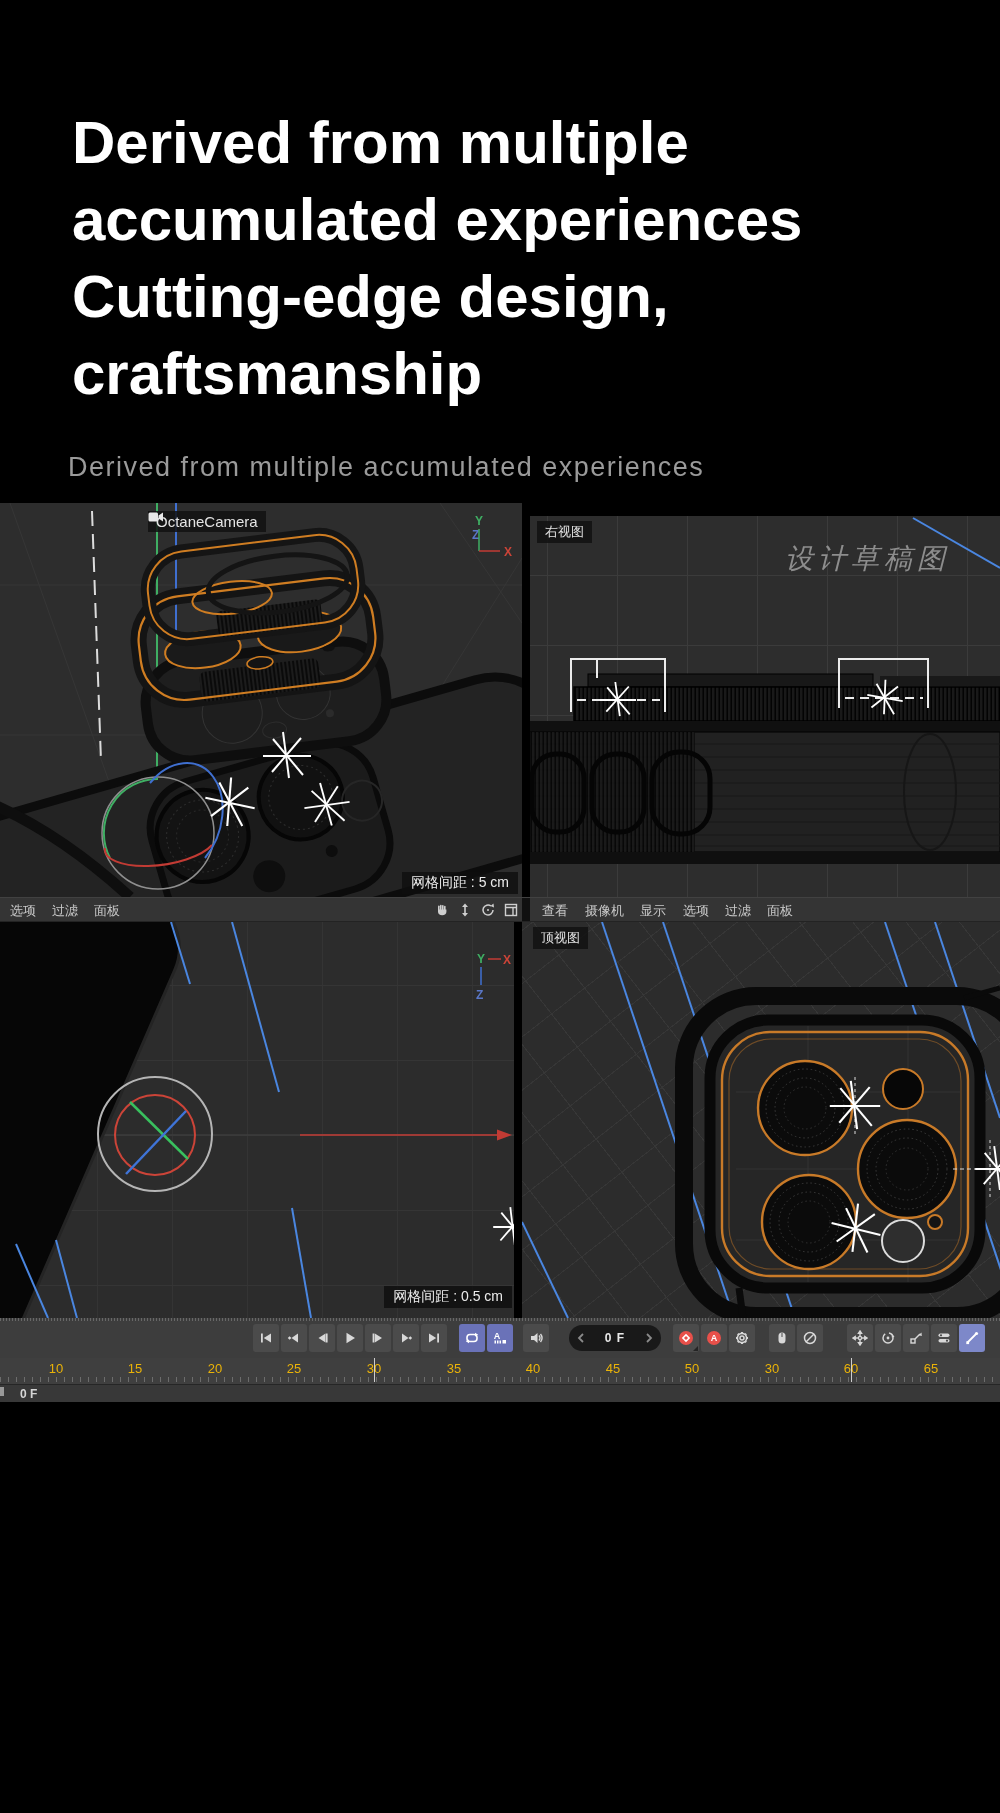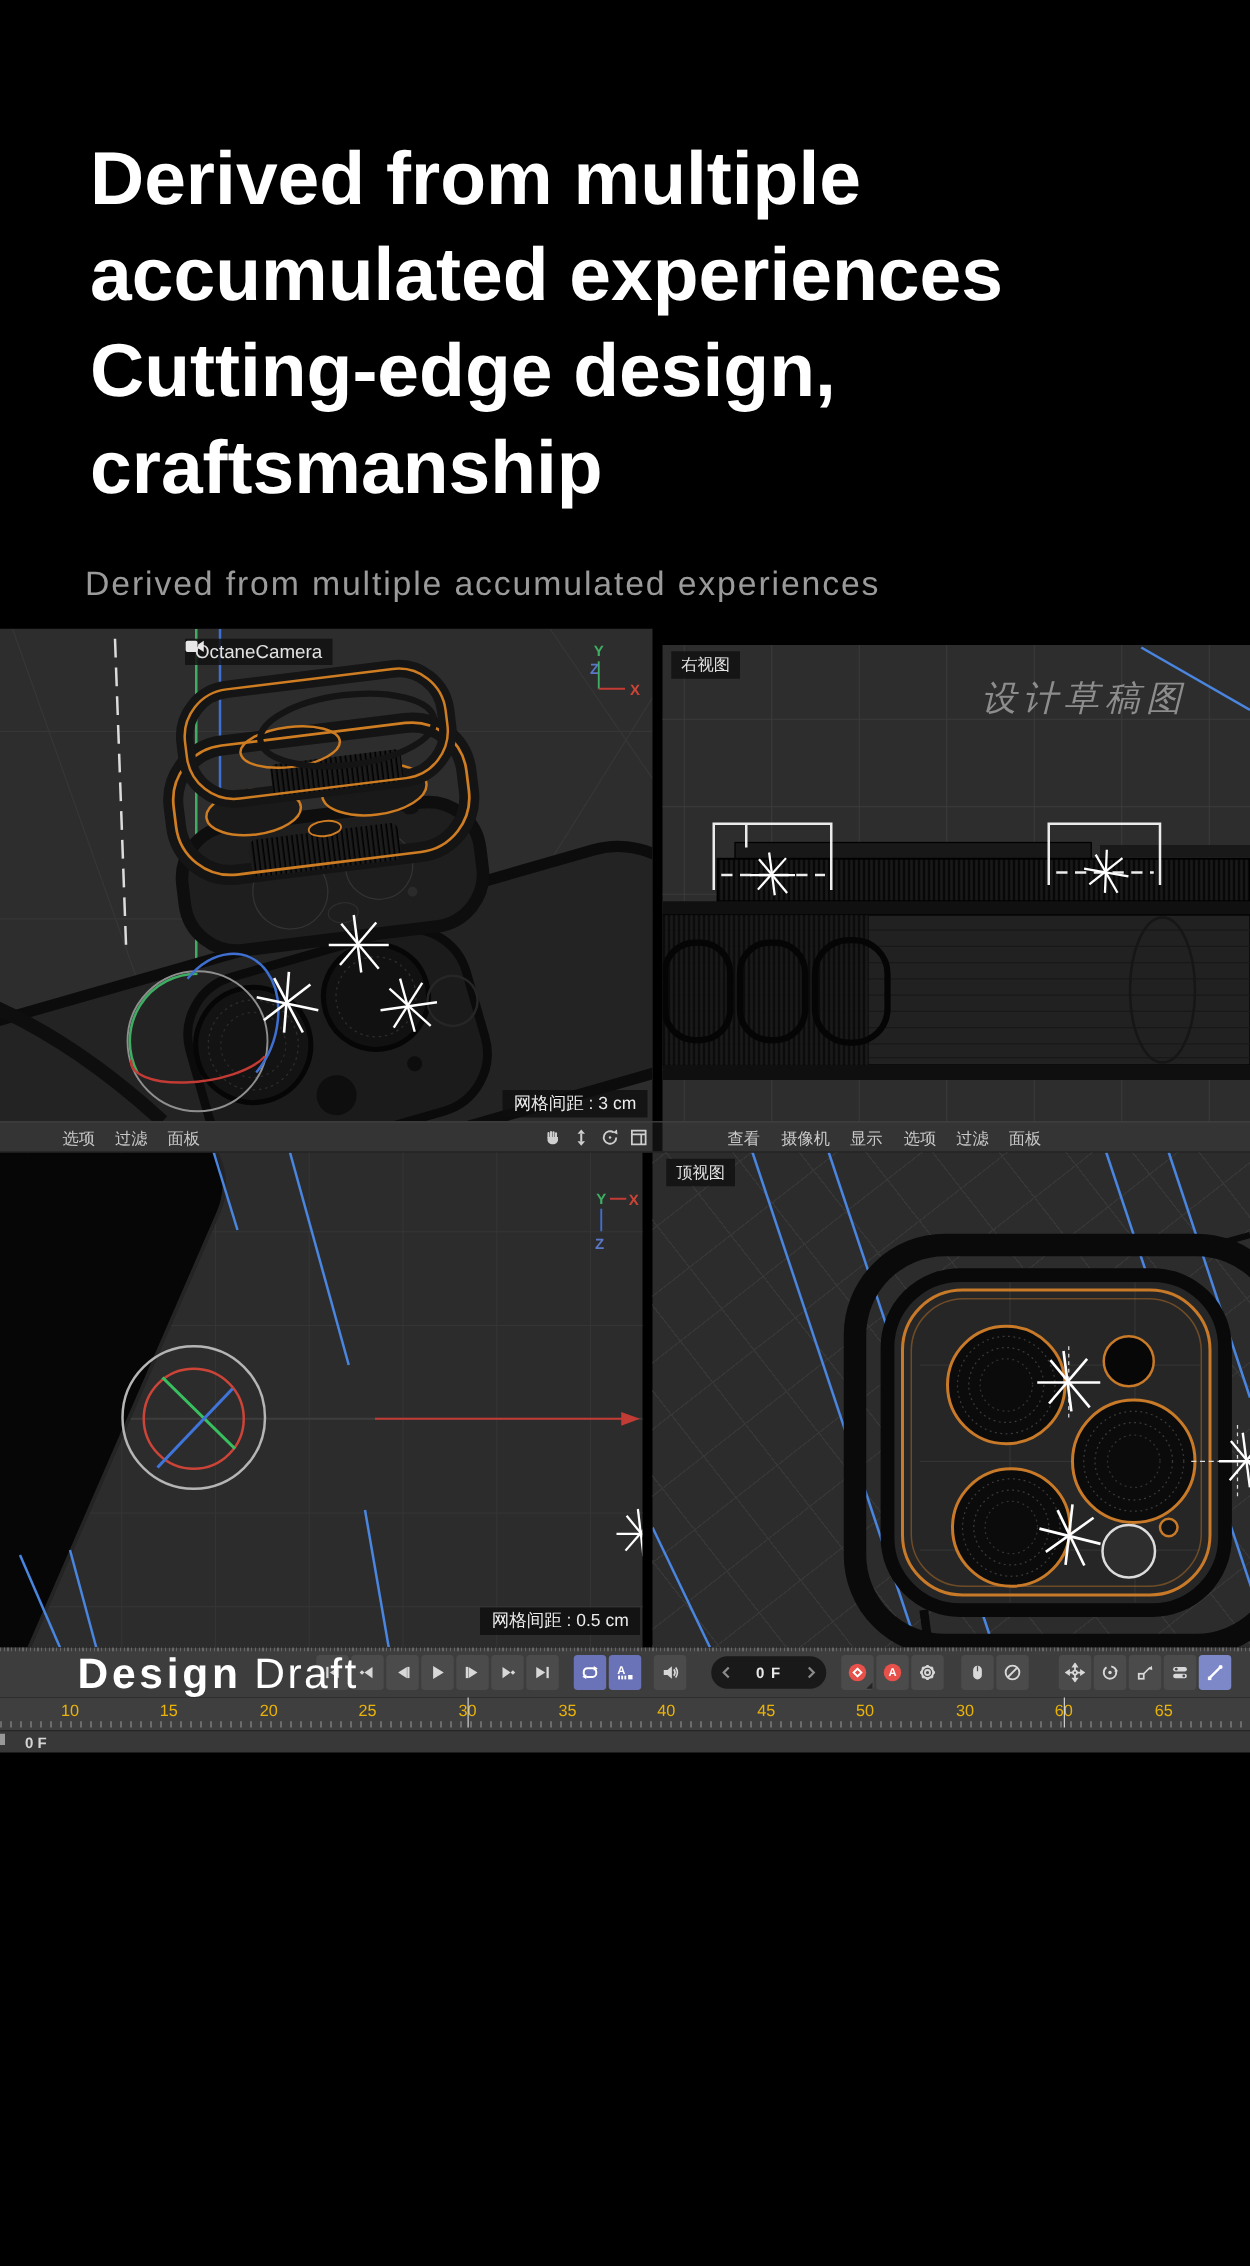--- a/index.html
+++ b/index.html
@@ -32,21 +32,21 @@
             padding:2px 8px;white-space:nowrap;z-index:4;}
   .cam-label{display:flex;align-items:center;gap:6px;font-size:15px;}
   .grid-label{position:absolute;background:rgba(14,14,14,.8);color:#ececec;font-size:14px;
               padding:2px 9px;z-index:4;white-space:nowrap;}
   .watermark{position:absolute;left:255px;top:24px;color:#8d8d8d;font-size:28px;
              letter-spacing:5px;z-index:3;white-space:nowrap;font-style:italic;}
 
   
   .menubar{position:absolute;left:0;top:897px;width:1000px;height:25px;background:#343434;
            border-top:1px solid #414141;border-bottom:1px solid #232323;box-sizing:border-box;}
-  .menu-item{position:absolute;top:4px;color:#c9c9c9;font-size:13px;cursor:default;margin-left:40px;}
+  .menu-item{position:absolute;top:4px;color:#c9c9c9;font-size:13px;cursor:default;}
   .menubar .vbar{position:absolute;left:522px;top:0;width:8px;height:100%;background:#101010;}
   .mb-icons{position:absolute;left:434px;top:4px;display:flex;gap:7px;}
   .mb-icons svg{display:block;}
 
   
   .tl-toolbar{position:absolute;left:0;top:1318px;width:1000px;height:40px;background:#3d3d3d;}
   .tl-dots{position:absolute;left:0;top:0;width:100%;height:3px;opacity:.55;
            background:repeating-linear-gradient(90deg,#8a8a8a 0 1px,transparent 1px 3px);}
   .tl-mark{position:absolute;left:62px;top:1320px;z-index:6;pointer-events:none;color:#fff;
            white-space:nowrap;}
@@ -173,21 +173,21 @@
     </svg>
     <div class="vp-label cam-label" style="left:148px;top:8px;">
       <span>OctaneCamera</span>
       <svg width="16" height="12" viewBox="0 0 16 12">
         <g fill="#e8e8e8">
             <rect x="0.5" y="1.5" width="9.5" height="9" rx="1.5"></rect>
             <polygon points="10.5,4.5 15,1.5 15,10.5 10.5,7.5"></polygon>
           </g>
       </svg>
     </div>
-    <div class="grid-label" style="right:4px;bottom:3px;">网格间距 : 3 cm</div>
+    <div class="grid-label" style="right:4px;bottom:3px;">网格间距 : 5 cm</div>
   </div>
 
   <div id="vp-right" class="vp">
     <svg width="470" height="394" viewBox="0 0 470 394">
       <defs>
         <pattern id="vstripe" width="4" height="12" patternUnits="userSpaceOnUse">
           <rect width="4" height="12" fill="#191919"></rect>
             <line x1="1.2" y1="0" x2="1.2" y2="12" stroke="#000" stroke-width="1.4"></line>
         </pattern>
         <g id="sparkB" stroke="#fff" stroke-width="2">
@@ -381,23 +381,20 @@
       </g>
       <use href="#sparkD" transform="translate(333,184) scale(1.05)"></use>
       <use href="#sparkD" transform="translate(334,307) scale(1.05) rotate(14)"></use>
       <use href="#sparkD" transform="translate(476,247) scale(0.95)"></use>
     </svg>
     <div class="vp-label" style="left:11px;top:5px;">顶视图</div>
   </div>
 
   <div class="tl-toolbar">
     <div class="tl-dots"></div>
-  </div>
-  <div class="tl-mark">
-    <span class="b">Design</span><span class="l">Draft</span>
   </div>
 
   <div class="tl-row">
     <div class="tbtn">
       <svg width="16" height="16" viewBox="0 0 16 16" fill="#d8d8d8">
           <rect x="3" y="3.5" width="1.8" height="9"></rect>
           <polygon points="13,3.5 13,12.5 5.8,8"></polygon>
         </svg>
     </div>
     <div class="tbtn">

